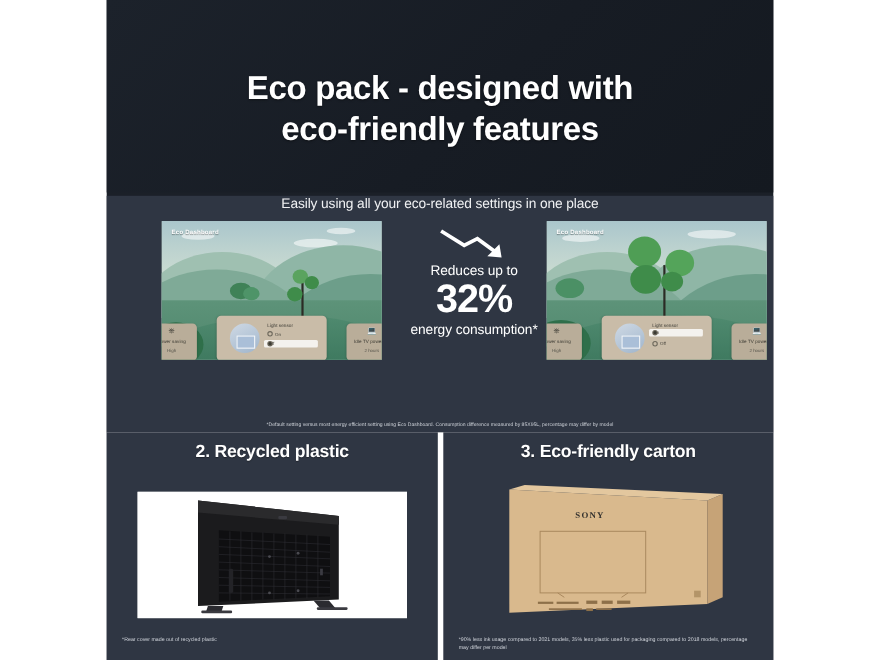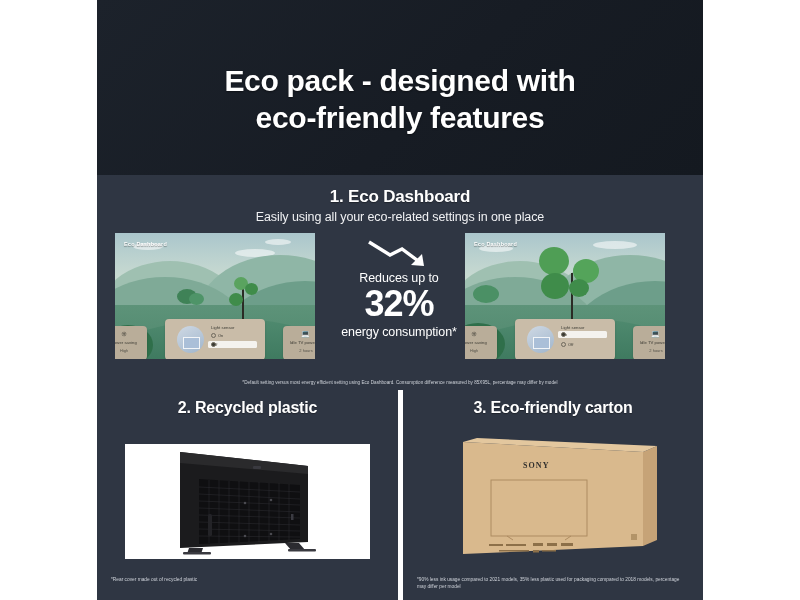--- a/index.html
+++ b/index.html
@@ -21,21 +21,21 @@
   }
   .hero-title span{display:block;}
 
   
   .sec1{position:relative;height:215px;background:#2f3643;}
   .sec-title{text-align:center;color:#ffffff;font-size:17px;font-weight:700;
              padding-top:12px;letter-spacing:-0.2px;text-shadow:0 1px 1px rgba(0,0,0,.35);}
   .sec-sub{text-align:center;color:#f0f1f3;font-size:12.5px;font-weight:400;
            margin-top:3px;letter-spacing:-0.1px;}
 
-  .tv-row{position:relative;margin-top:9px;height:132px;}
+  .tv-row{position:relative;margin-top:9px;height:132px;margin-left:32px;}
   .tv{position:absolute;top:0;width:200px;height:126px;overflow:hidden;background:#b9cfc6;}
   .tv.left{left:18px;}
   .tv.right{left:368px;}
 
   
   .scene{position:absolute;inset:0;overflow:hidden;}
   .sky{position:absolute;left:0;top:0;right:0;height:56px;
        background:linear-gradient(180deg,#aac6cc 0%,#bcd2cf 45%,#cfded2 100%);}
   .cloud{position:absolute;background:rgba(255,255,255,.55);border-radius:50%;}
   .hill{position:absolute;border-radius:50% 50% 0 0 / 100% 100% 0 0;}
@@ -122,21 +122,20 @@
   <div class="content">
 
     <div class="hero">
       <div class="hero-title">
         <span>Eco pack - designed with</span>
         <span>eco-friendly features</span>
       </div>
     </div>
 
     <div class="sec1">
-      <div class="sec-title">1. Eco Dashboard</div>
       <div class="sec-sub">Easily using all your eco-related settings in one place</div>
 
       <div class="tv-row">
 
         <div class="tv left">
           <div class="scene">
             <div class="sky"></div>
             <div class="cloud" style="left:18px;top:10px;width:30px;height:7px;"></div>
             <div class="cloud" style="left:120px;top:16px;width:40px;height:8px;"></div>
             <div class="cloud" style="left:150px;top:6px;width:26px;height:6px;"></div>

